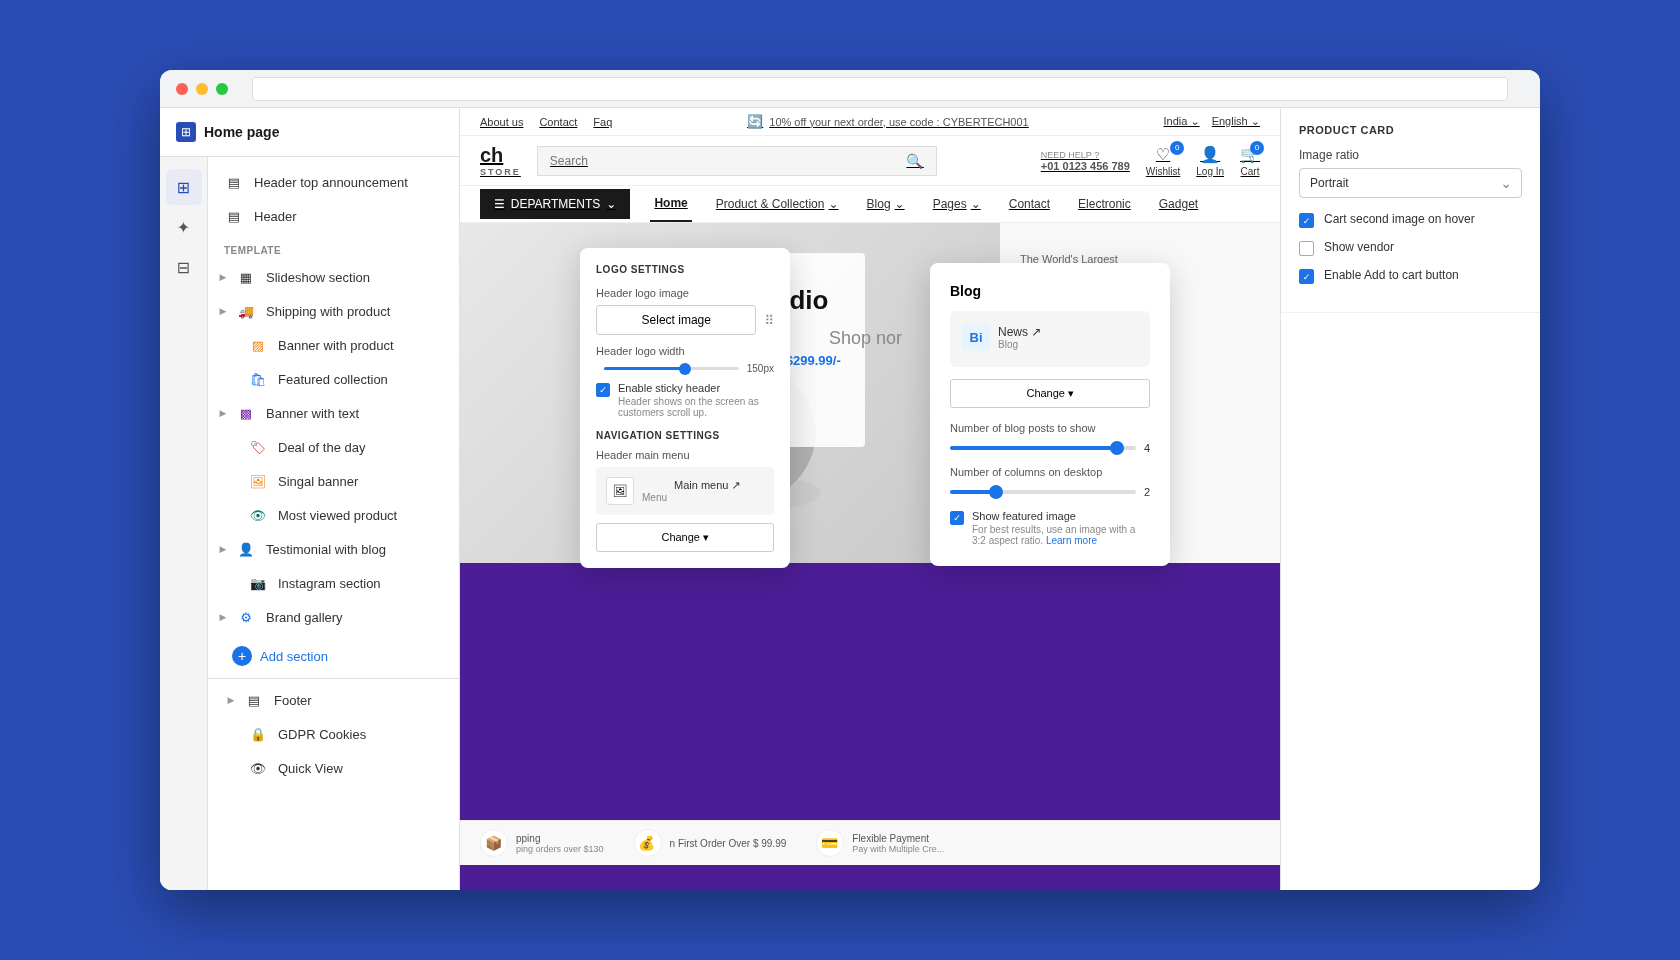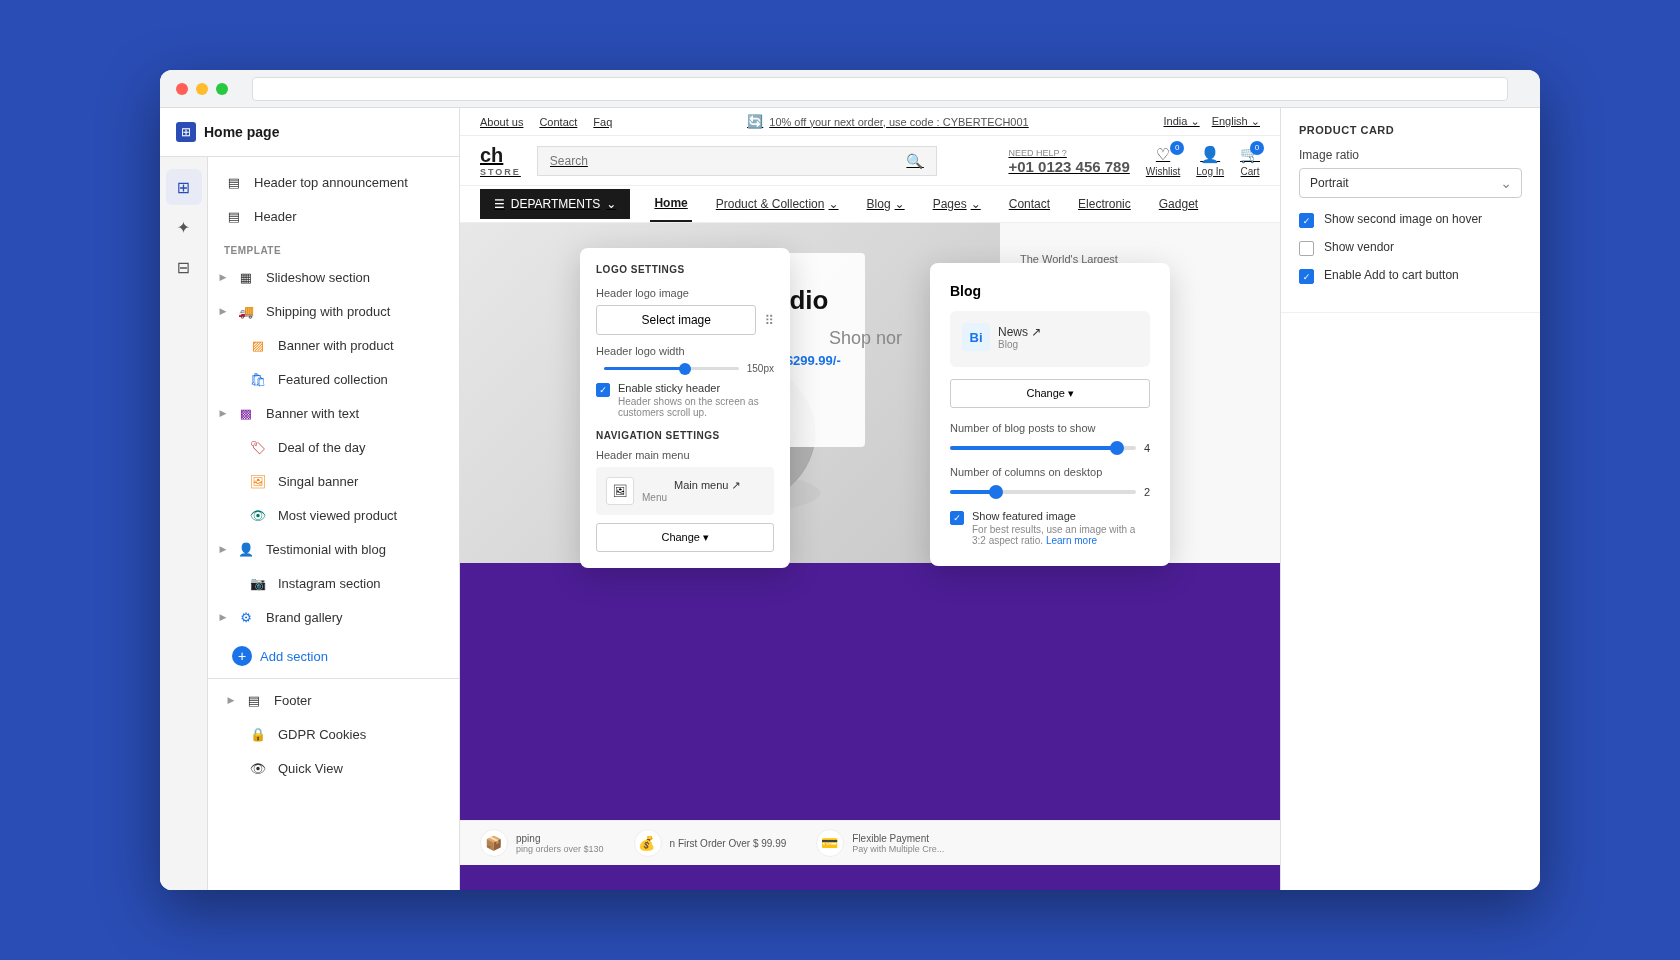--- a/index.html
+++ b/index.html
@@ -906,21 +906,21 @@
               <span>ch</span>
               <span class="logo-sub">STORE</span>
             </div>
             <div class="search-bar">
               <input type="text" placeholder="Search" style="">
               <span style="color:#888;font-size:14px;">🔍</span>
             </div>
             <div class="header-actions">
               <div class="header-phone">
                 <span style="font-size:9px;color:#888;">NEED HELP ?</span>
-                <strong style="font-size:15px;">+01 0123 456 789</strong>
+                <strong style="font-size:11px;">+01 0123 456 789</strong>
               </div>
               <div class="header-action-btn" style="position:relative;">
                 <span style="font-size:16px;">♡</span>
                 <span>Wishlist</span>
                 <span class="action-badge">0</span>
               </div>
               <div class="header-action-btn">
                 <span style="font-size:16px;">👤</span>
                 <span>Log In</span>
               </div>
@@ -1129,21 +1129,21 @@
           <div class="right-select-wrapper">
             <select>
               <option>Portrait</option>
               <option>Square</option>
               <option>Landscape</option>
             </select>
           </div>
 
           <div class="right-checkbox-row">
             <div class="right-checkbox"></div>
-            <span class="right-checkbox-label">Show second image on hover</span>
+            <span class="right-checkbox-label">Cart second image on hover</span>
           </div>
           <div class="right-checkbox-row">
             <div class="right-checkbox unchecked"></div>
             <span class="right-checkbox-label">Show vendor</span>
           </div>
           <div class="right-checkbox-row">
             <div class="right-checkbox"></div>
             <span class="right-checkbox-label">Enable Add to cart button</span>
           </div>
         </div>

